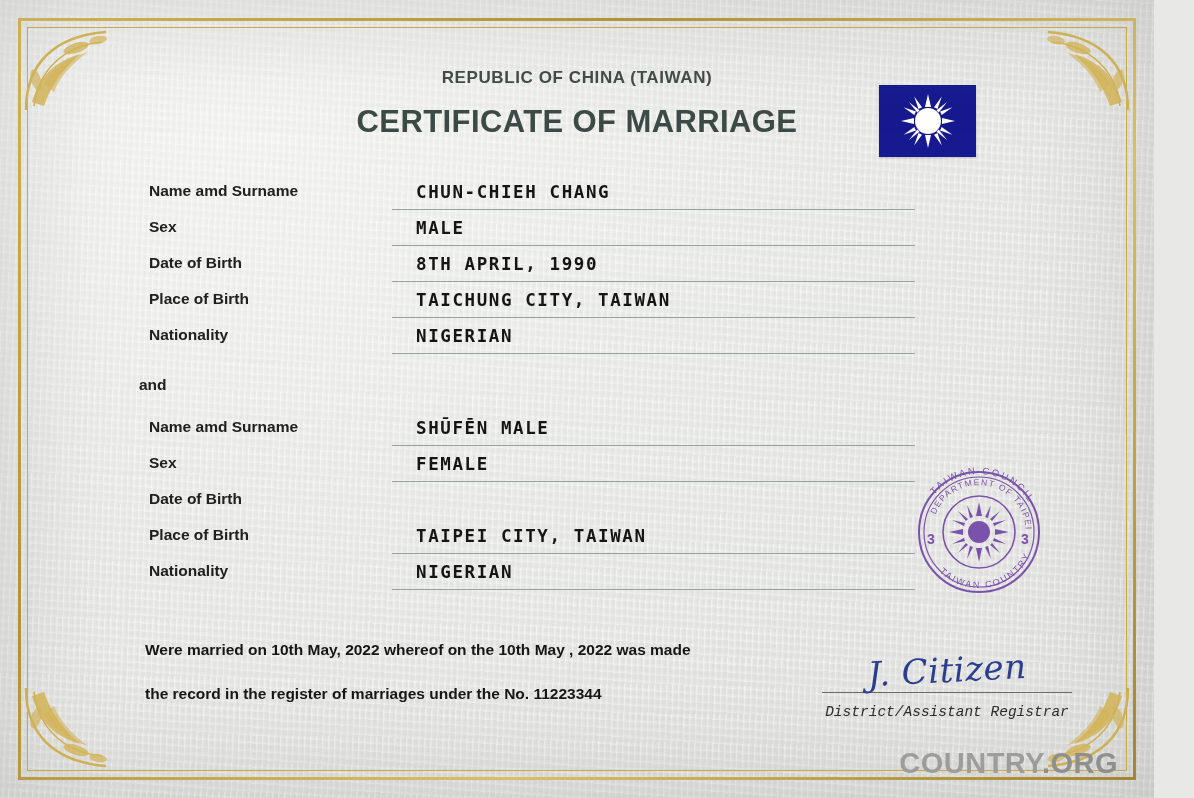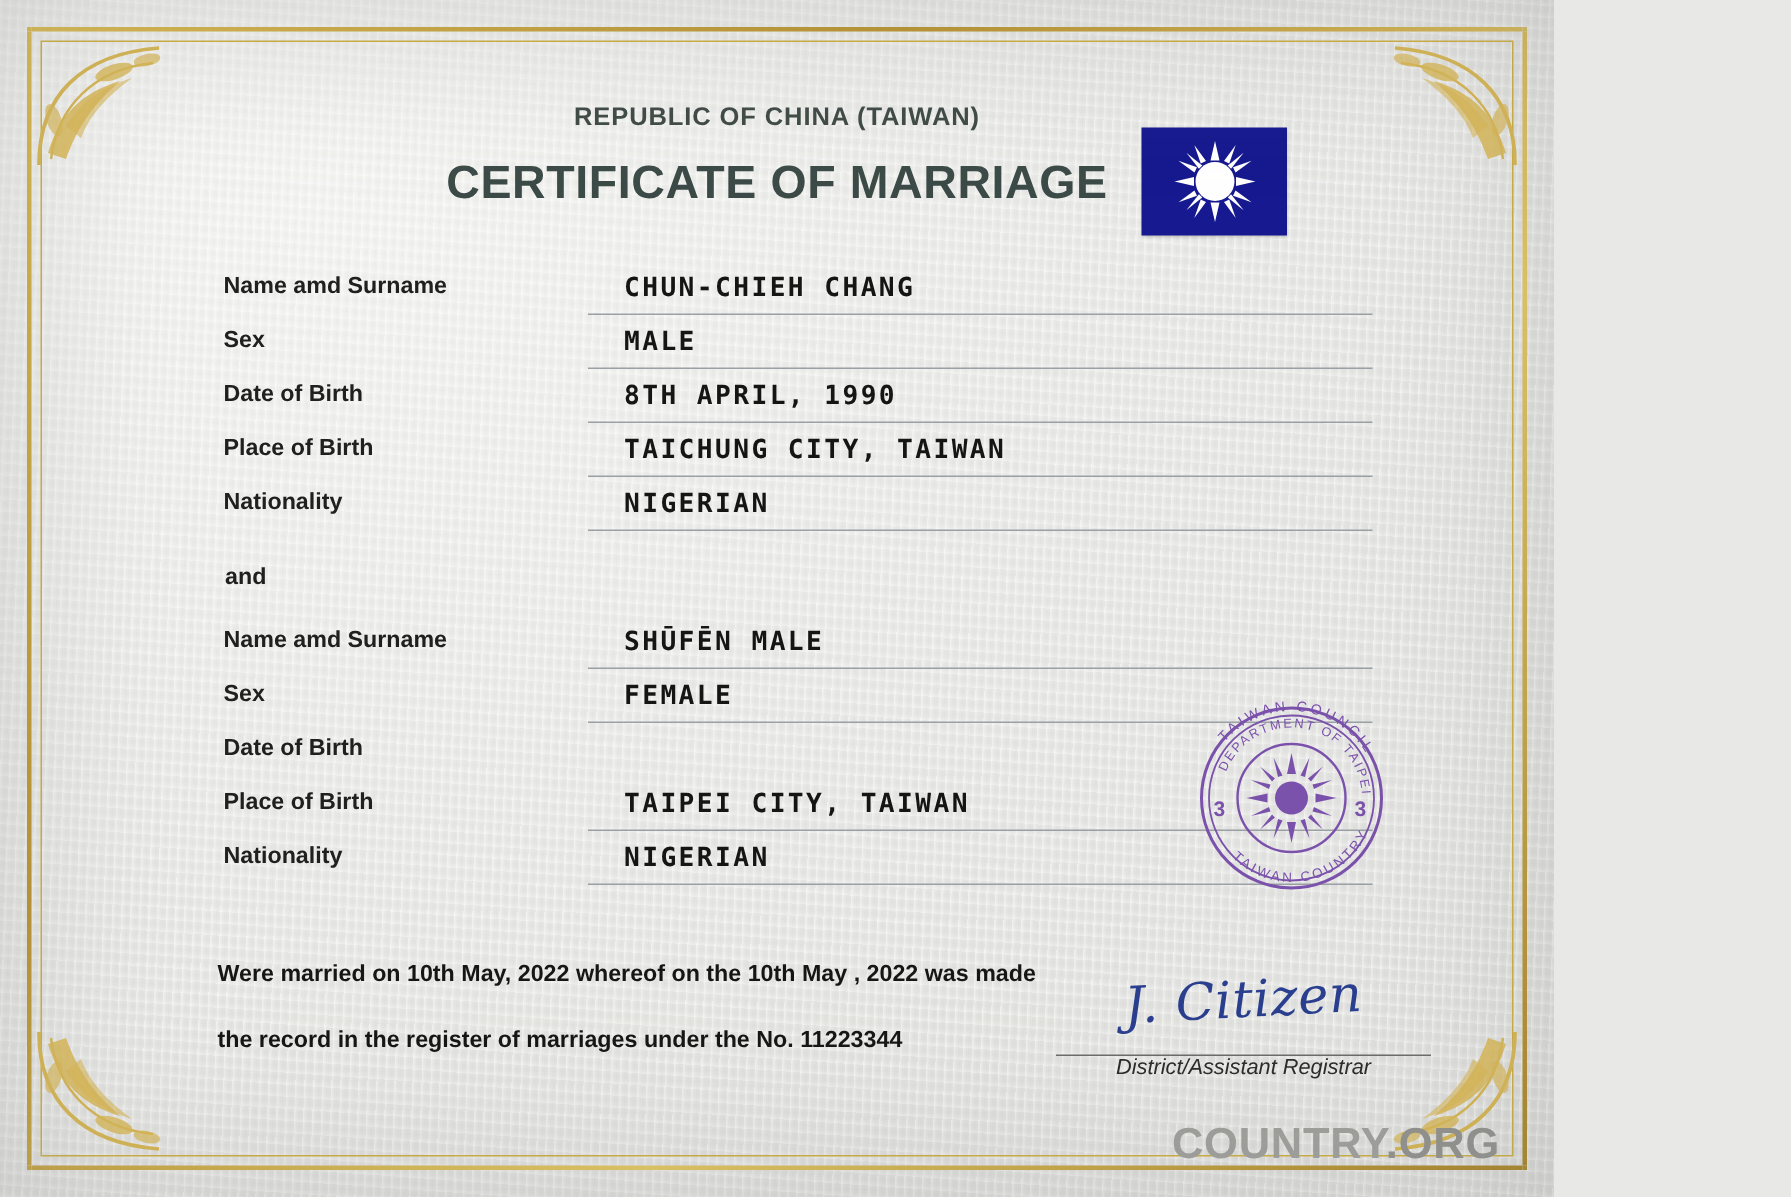--- a/index.html
+++ b/index.html
@@ -2,21 +2,21 @@
 <html><head>
 <meta charset="utf-8">
 <style>
   html,body{margin:0;padding:0;}
   body{
     width:1194px;height:798px;overflow:hidden;
     font-family:"Liberation Sans", sans-serif;
     background:#e8e8e6;
   }
   .cert{
-    position:relative;width:1036px;height:798px;
+    position:relative;width:1154px;height:798px;
     background:
       radial-gradient(ellipse at 20% 15%, #f4f4f2 0%, #e9e9e7 45%, #dededc 100%);
     overflow:hidden;
   }
   
   .texture{
     position:absolute;inset:0;
     background-image:
       repeating-linear-gradient(92deg, rgba(255,255,255,0.45) 0px, rgba(255,255,255,0) 2px, rgba(0,0,0,0.015) 4px, rgba(255,255,255,0) 6px),
       repeating-linear-gradient(4deg, rgba(255,255,255,0.35) 0px, rgba(255,255,255,0) 3px, rgba(0,0,0,0.012) 5px, rgba(255,255,255,0) 8px);
@@ -69,43 +69,43 @@
   .valwrap{
     position:absolute;left:247px;right:0;top:0;height:31px;
     border-bottom:1px solid #9aa0a3;
   }
   .val{
     font-family:"DejaVu Sans Mono", monospace;
     font-size:17.5px;letter-spacing:1.6px;color:#151515;
     white-space:nowrap;padding-left:24px;line-height:28px;font-weight:bold;
   }
   .and{
-    position:absolute;left:150px;top:376px;font-size:15.5px;color:#202020;font-weight:600;
+    position:absolute;left:139px;top:376px;font-size:15.5px;color:#202020;font-weight:600;
   }
   .fields2{position:absolute;left:145px;top:414px;width:770px;}
 
   .statement{
     position:absolute;left:145px;top:628px;width:760px;
     font-size:15.5px;color:#161616;line-height:44px;font-weight:600;
   }
   
   .seal{
     position:absolute;right:95px;top:452px;width:160px;height:160px;
   }
   .signature{
     position:absolute;right:82px;bottom:78px;width:250px;text-align:center;
   }
   .sigtext{
     font-family:"DejaVu Serif", serif;font-style:italic;
     font-size:34px;color:#2b3f8f;letter-spacing:0.5px;
     transform:rotate(-3deg);
   }
   .sigline{
-    margin-top:16px;font-family:Liberation Sans, sans-serif;font-style:italic;
-    font-size:14.5px;color:#2a2a2a;border-top:1px solid #6b6b6b;padding-top:0;
+    margin-top:2px;font-family:Liberation Mono, monospace;font-style:italic;
+    font-size:14.5px;color:#2a2a2a;border-top:1px solid #6b6b6b;padding-top:11px;
   }
   .watermark{
     position:absolute;right:36px;bottom:18px;
     font-size:29px;font-weight:bold;color:#9e9e9b;letter-spacing:0.5px;
   }
   .watermark .org{color:#8f8f8c;}
 </style>
 </head>
 <body>
 

